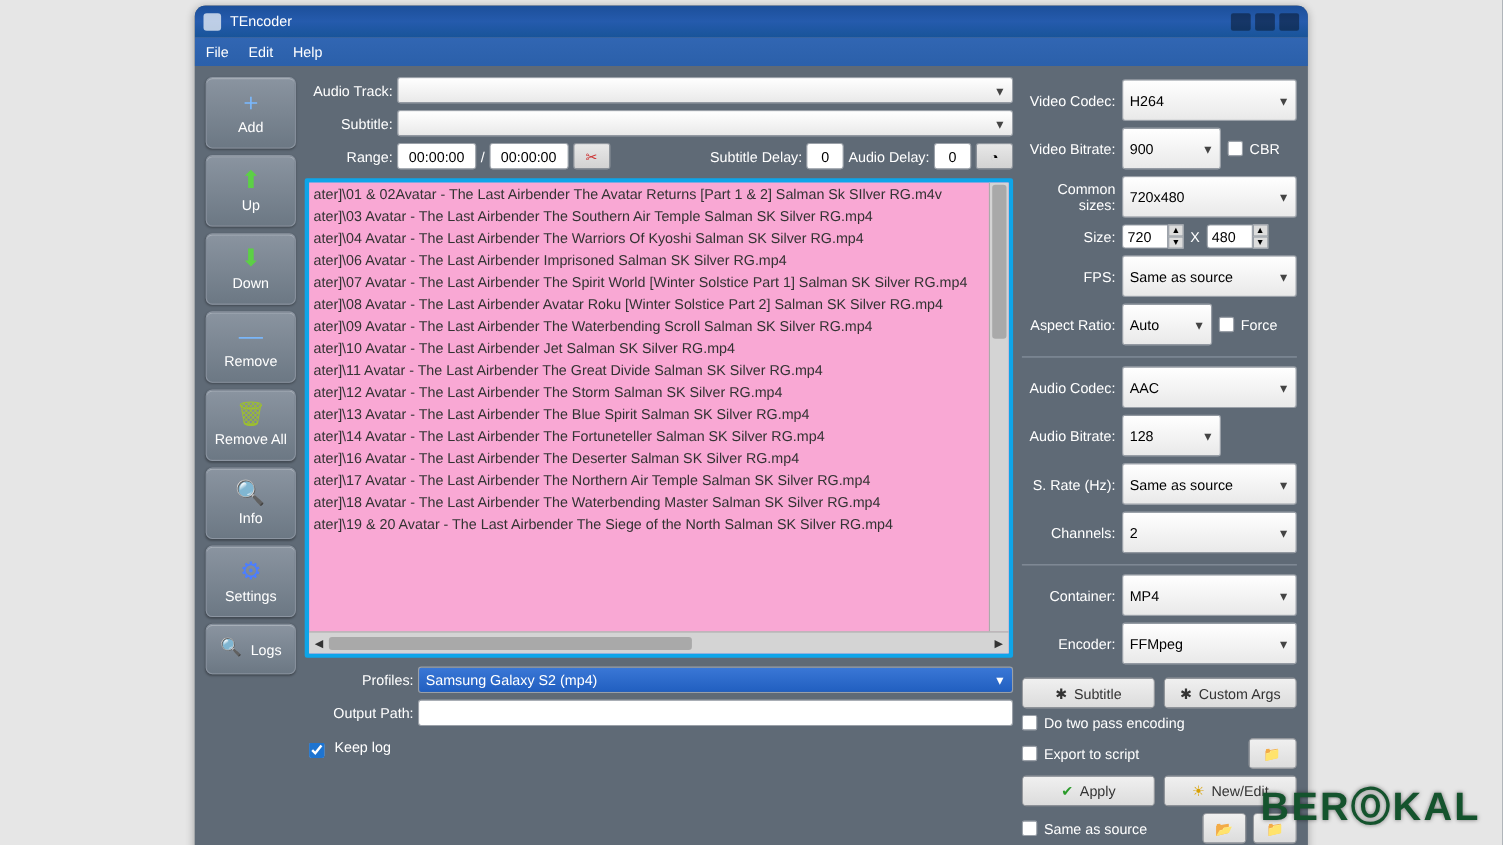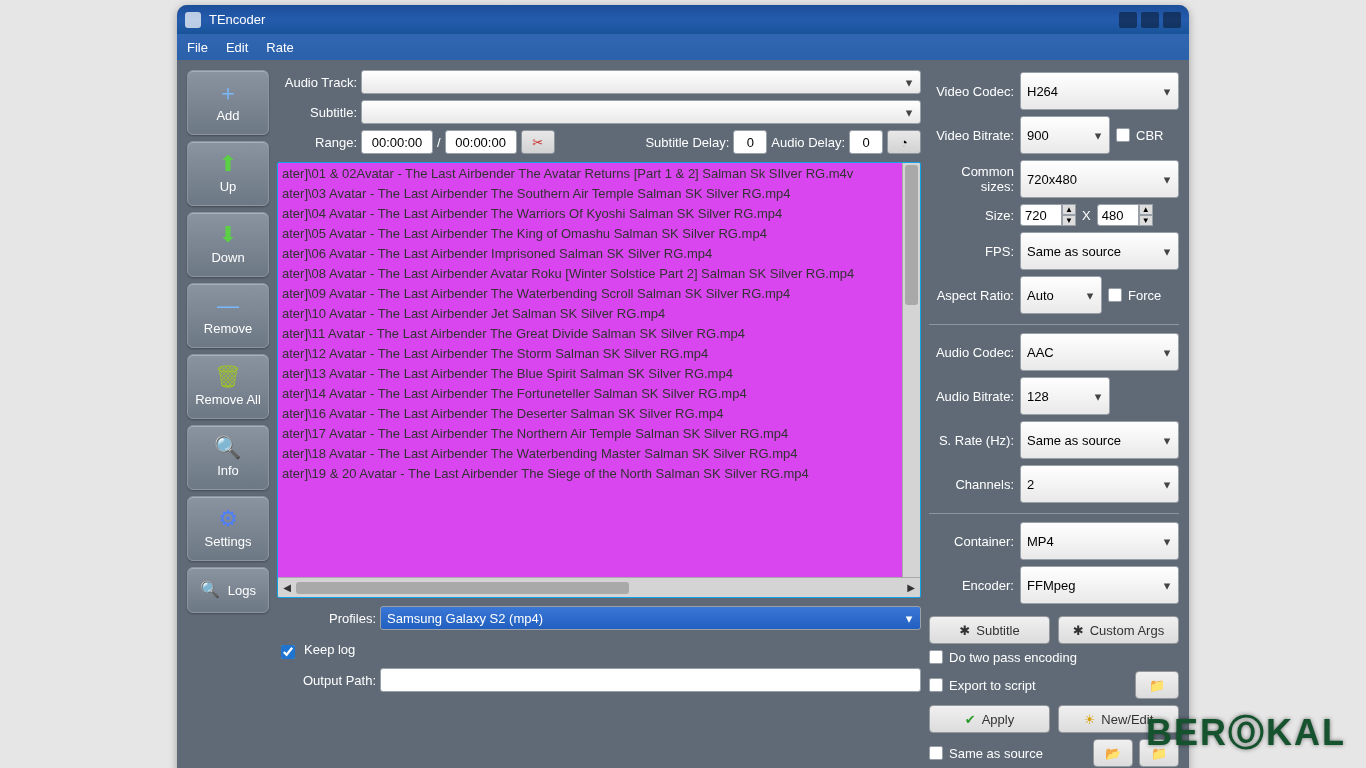--- a/index.html
+++ b/index.html
@@ -17,21 +17,21 @@
 .sbtn .ic { font-size: 22px; line-height: 1; }
 .sbtn.logs { height: 46px; }
 .main { flex: 1; display: flex; flex-direction: column; gap: 8px; }
 .toprows { display: flex; flex-direction: column; gap: 6px; }
 .row { display: flex; align-items: center; gap: 4px; }
 .lbl { width: 80px; text-align: right; color: #fff; }
 .dd { flex: 1; height: 24px; background: linear-gradient(#fff,#e9e9e9); border: 1px solid #9aa0a8; border-radius: 3px; position: relative; padding-left: 6px; display: flex; align-items: center; color: #333; }
 .ddarrow { margin-left: auto; width: 22px; display: flex; align-items: center; justify-content: center; color: #444; }
 .tbox { height: 24px; background: #fff; border: 1px solid #9aa0a8; border-radius: 3px; text-align: center; padding: 0 4px; }
 .sbtn-s { width: 34px; height: 24px; background: linear-gradient(#e8e8e8,#d2d2d2); border: 1px solid #8e949c; border-radius: 3px; display: flex; align-items: center; justify-content: center; font-size: 14px; }
-.filelist { background: #d946ef; border: 1px solid #0ea5e9; border-radius: 2px; height: 436px; position: relative; overflow: hidden; color: #333; }
+.filelist { background: #f9a8d4; border: 4px solid #0ea5e9; border-radius: 2px; height: 436px; position: relative; overflow: hidden; color: #333; }
 .filelist .scv { position: absolute; right: 0; top: 0; bottom: 20px; width: 18px; background: #d4d4d4; border-left:1px solid #aaa; }
 .filelist .scv .thumb { position:absolute; left:2px; right:2px; top:2px; height:140px; background:#a9a9a9; border-radius:3px; }
 .filelist .sch { position: absolute; left: 0; right: 0; bottom: 0; height: 20px; background: #d4d4d4; border-top:1px solid #aaa; display:flex; align-items:center; }
 .filelist .sch .harrow { width:18px; text-align:center; font-size:10px; }
 .filelist .sch .htrack { flex:1; position:relative; height:14px; }
 .filelist .sch .hthumb { position:absolute; left:0; width:55%; top:1px; bottom:1px; background:#a9a9a9; border-radius:3px; }
 .frow { white-space: nowrap; padding: 2.5px 4px; font-size: 13px; }
 .bottomrows .lbl { width: 80px; margin-left: 19px; }
 .profiledd { background: linear-gradient(#3a77d6,#215fc0); color:#fff; }
 .right { width: 250px; display: flex; flex-direction: column; gap: 6px; padding-top:2px; }
@@ -64,21 +64,21 @@
     <div class="winbtns">
       <div class="winbtn"></div>
       <div class="winbtn"></div>
       <div class="winbtn"></div>
     </div>
   </div>
 
   <div class="menubar">
     <span>File</span>
     <span>Edit</span>
-    <span>Rate</span>
+    <span>Help</span>
   </div>
 
   <div class="content">
 
     <div class="sidebar">
       <div class="sbtn">
           <span class="ic" style="color:#7ab9ff">＋</span>
           <span>Add</span>
         </div>
       <div class="sbtn">
@@ -142,22 +142,22 @@
               <span>◔</span>
             </div>
         </div>
       </div>
 
       <div class="filelist">
         <div id="file-list-inner" style="padding-right:20px;">
             <div class="frow">ater]\01 &amp; 02Avatar - The Last Airbender The Avatar Returns [Part 1 &amp; 2] Salman Sk SIlver RG.m4v</div>
             <div class="frow">ater]\03 Avatar - The Last Airbender The Southern Air Temple Salman SK Silver RG.mp4</div>
             <div class="frow">ater]\04 Avatar - The Last Airbender The Warriors Of Kyoshi Salman SK Silver RG.mp4</div>
-            <div class="frow">ater]\05 Avatar - The Last Airbender The King of Omashu Salman SK Silver RG.mp4</div>
             <div class="frow">ater]\06 Avatar - The Last Airbender Imprisoned Salman SK Silver RG.mp4</div>
+            <div class="frow">ater]\07 Avatar - The Last Airbender The Spirit World [Winter Solstice Part 1] Salman SK Silver RG.mp4</div>
             <div class="frow">ater]\08 Avatar - The Last Airbender Avatar Roku [Winter Solstice Part 2] Salman SK Silver RG.mp4</div>
             <div class="frow">ater]\09 Avatar - The Last Airbender The Waterbending Scroll Salman SK Silver RG.mp4</div>
             <div class="frow">ater]\10 Avatar - The Last Airbender Jet Salman SK Silver RG.mp4</div>
             <div class="frow">ater]\11 Avatar - The Last Airbender The Great Divide Salman SK Silver RG.mp4</div>
             <div class="frow">ater]\12 Avatar - The Last Airbender The Storm Salman SK Silver RG.mp4</div>
             <div class="frow">ater]\13 Avatar - The Last Airbender The Blue Spirit Salman SK Silver RG.mp4</div>
             <div class="frow">ater]\14 Avatar - The Last Airbender The Fortuneteller Salman SK Silver RG.mp4</div>
             <div class="frow">ater]\16 Avatar - The Last Airbender The Deserter Salman SK Silver RG.mp4</div>
             <div class="frow">ater]\17 Avatar - The Last Airbender The Northern Air Temple Salman SK Silver RG.mp4</div>
             <div class="frow">ater]\18 Avatar - The Last Airbender The Waterbending Master Salman SK Silver RG.mp4</div>
@@ -176,29 +176,29 @@
       </div>
 
       <div class="bottomrows toprows">
         <div class="row">
           <span class="lbl">Profiles:</span>
           <div class="dd profiledd">
               <span>Samsung Galaxy S2 (mp4)</span>
               <span class="ddarrow" style="color:#fff">▾</span>
             </div>
         </div>
+        <div class="row">
+          <span class="lbl">Output Path:</span>
+          <input class="tbox" style="flex: 1 1 0%; text-align: left;" value="">
+        </div>
         <div class="row" style="margin-top:6px;">
           <label class="chk">
               <input type="checkbox" checked="" style="">
               <span>Keep log</span>
             </label>
-        </div>
-        <div class="row">
-          <span class="lbl">Output Path:</span>
-          <input class="tbox" style="flex: 1 1 0%; text-align: left;" value="">
         </div>
       </div>
 
     </div>
 
     <div class="right">
       <div class="rrow">
           <span class="rlbl">Video Codec:</span>
           <div class="rdd">
             <span>H264</span>

